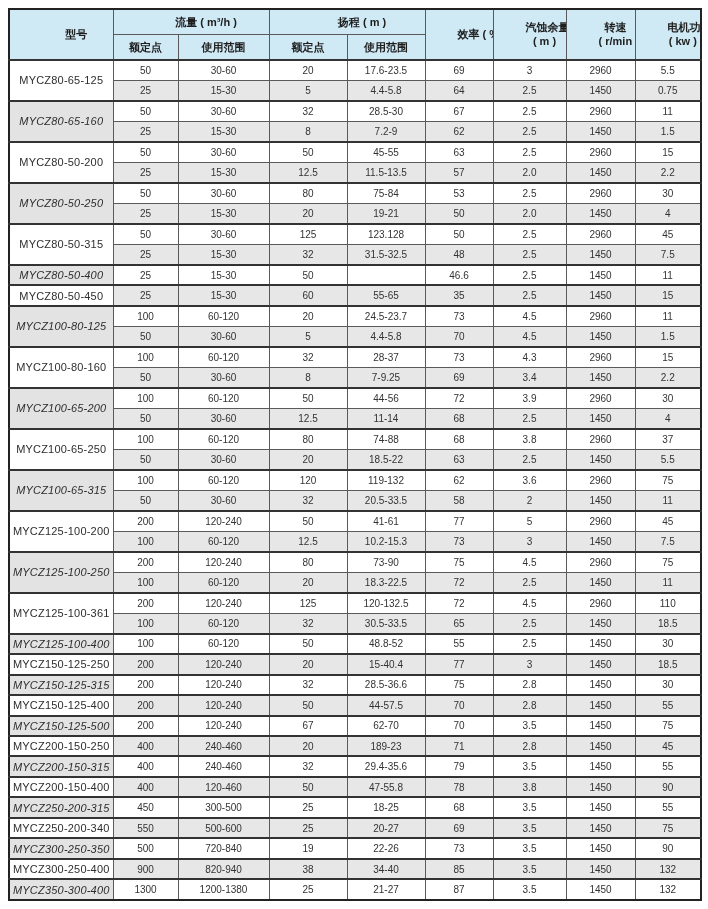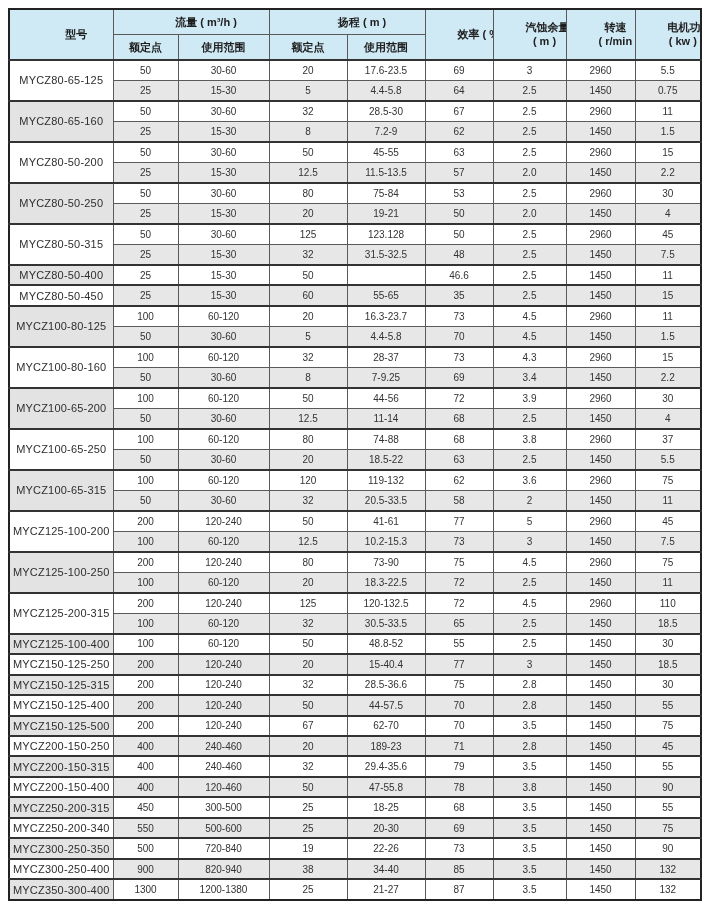--- a/index.html
+++ b/index.html
@@ -40,21 +40,21 @@
   }
   .spec tbody tr { height: 20px; }
   .row-white td { background: #ffffff; }
   .row-gray  td { background: #e7e7e7; }
   .spec td.model-cell {
     font-size: 11px;
     letter-spacing: 0.2px;
     color: #2e2e2e;
   }
   .spec td.model-white { background: #ffffff; }
-  .spec td.model-gray  { background: #e3e3e3; }
+  .spec td.model-gray  { background: #e3e3e3; font-style: italic; }
   .spec tbody tr.group-start td { border-top: 2px solid #333; }
   .unit-line { display: block; line-height: 1.25; }
 </style>
 </head>
 <body>
 
 <div class="page">
   <table class="spec">
     <colgroup>
       <col style="width:104px">
@@ -219,21 +219,21 @@
           <td>35</td>
           <td>2.5</td>
           <td>1450</td>
           <td>15</td>
         </tr>
         <tr class="row-white group-start">
           <td rowspan="2" class="model-cell model-gray">MYCZ100-80-125</td>
           <td>100</td>
           <td>60-120</td>
           <td>20</td>
-          <td>16.3-23.7</td>
+          <td>24.5-23.7</td>
           <td>73</td>
           <td>4.5</td>
           <td>2960</td>
           <td>11</td>
         </tr>
         <tr class="row-gray">
           <td>50</td>
           <td>30-60</td>
           <td>5</td>
           <td>4.4-5.8</td>
@@ -362,21 +362,21 @@
           <td>100</td>
           <td>60-120</td>
           <td>20</td>
           <td>18.3-22.5</td>
           <td>72</td>
           <td>2.5</td>
           <td>1450</td>
           <td>11</td>
         </tr>
         <tr class="row-white group-start">
-          <td rowspan="2" class="model-cell model-white">MYCZ125-200-315</td>
+          <td rowspan="2" class="model-cell model-white">MYCZ125-100-361</td>
           <td>200</td>
           <td>120-240</td>
           <td>125</td>
           <td>120-132.5</td>
           <td>72</td>
           <td>4.5</td>
           <td>2960</td>
           <td>110</td>
         </tr>
         <tr class="row-gray">
@@ -486,21 +486,21 @@
           <td>68</td>
           <td>3.5</td>
           <td>1450</td>
           <td>55</td>
         </tr>
         <tr class="row-gray group-start">
           <td rowspan="1" class="model-cell model-white">MYCZ250-200-340</td>
           <td>550</td>
           <td>500-600</td>
           <td>25</td>
-          <td>20-30</td>
+          <td>20-27</td>
           <td>69</td>
           <td>3.5</td>
           <td>1450</td>
           <td>75</td>
         </tr>
         <tr class="row-white group-start">
           <td rowspan="1" class="model-cell model-gray">MYCZ300-250-350</td>
           <td>500</td>
           <td>720-840</td>
           <td>19</td>

